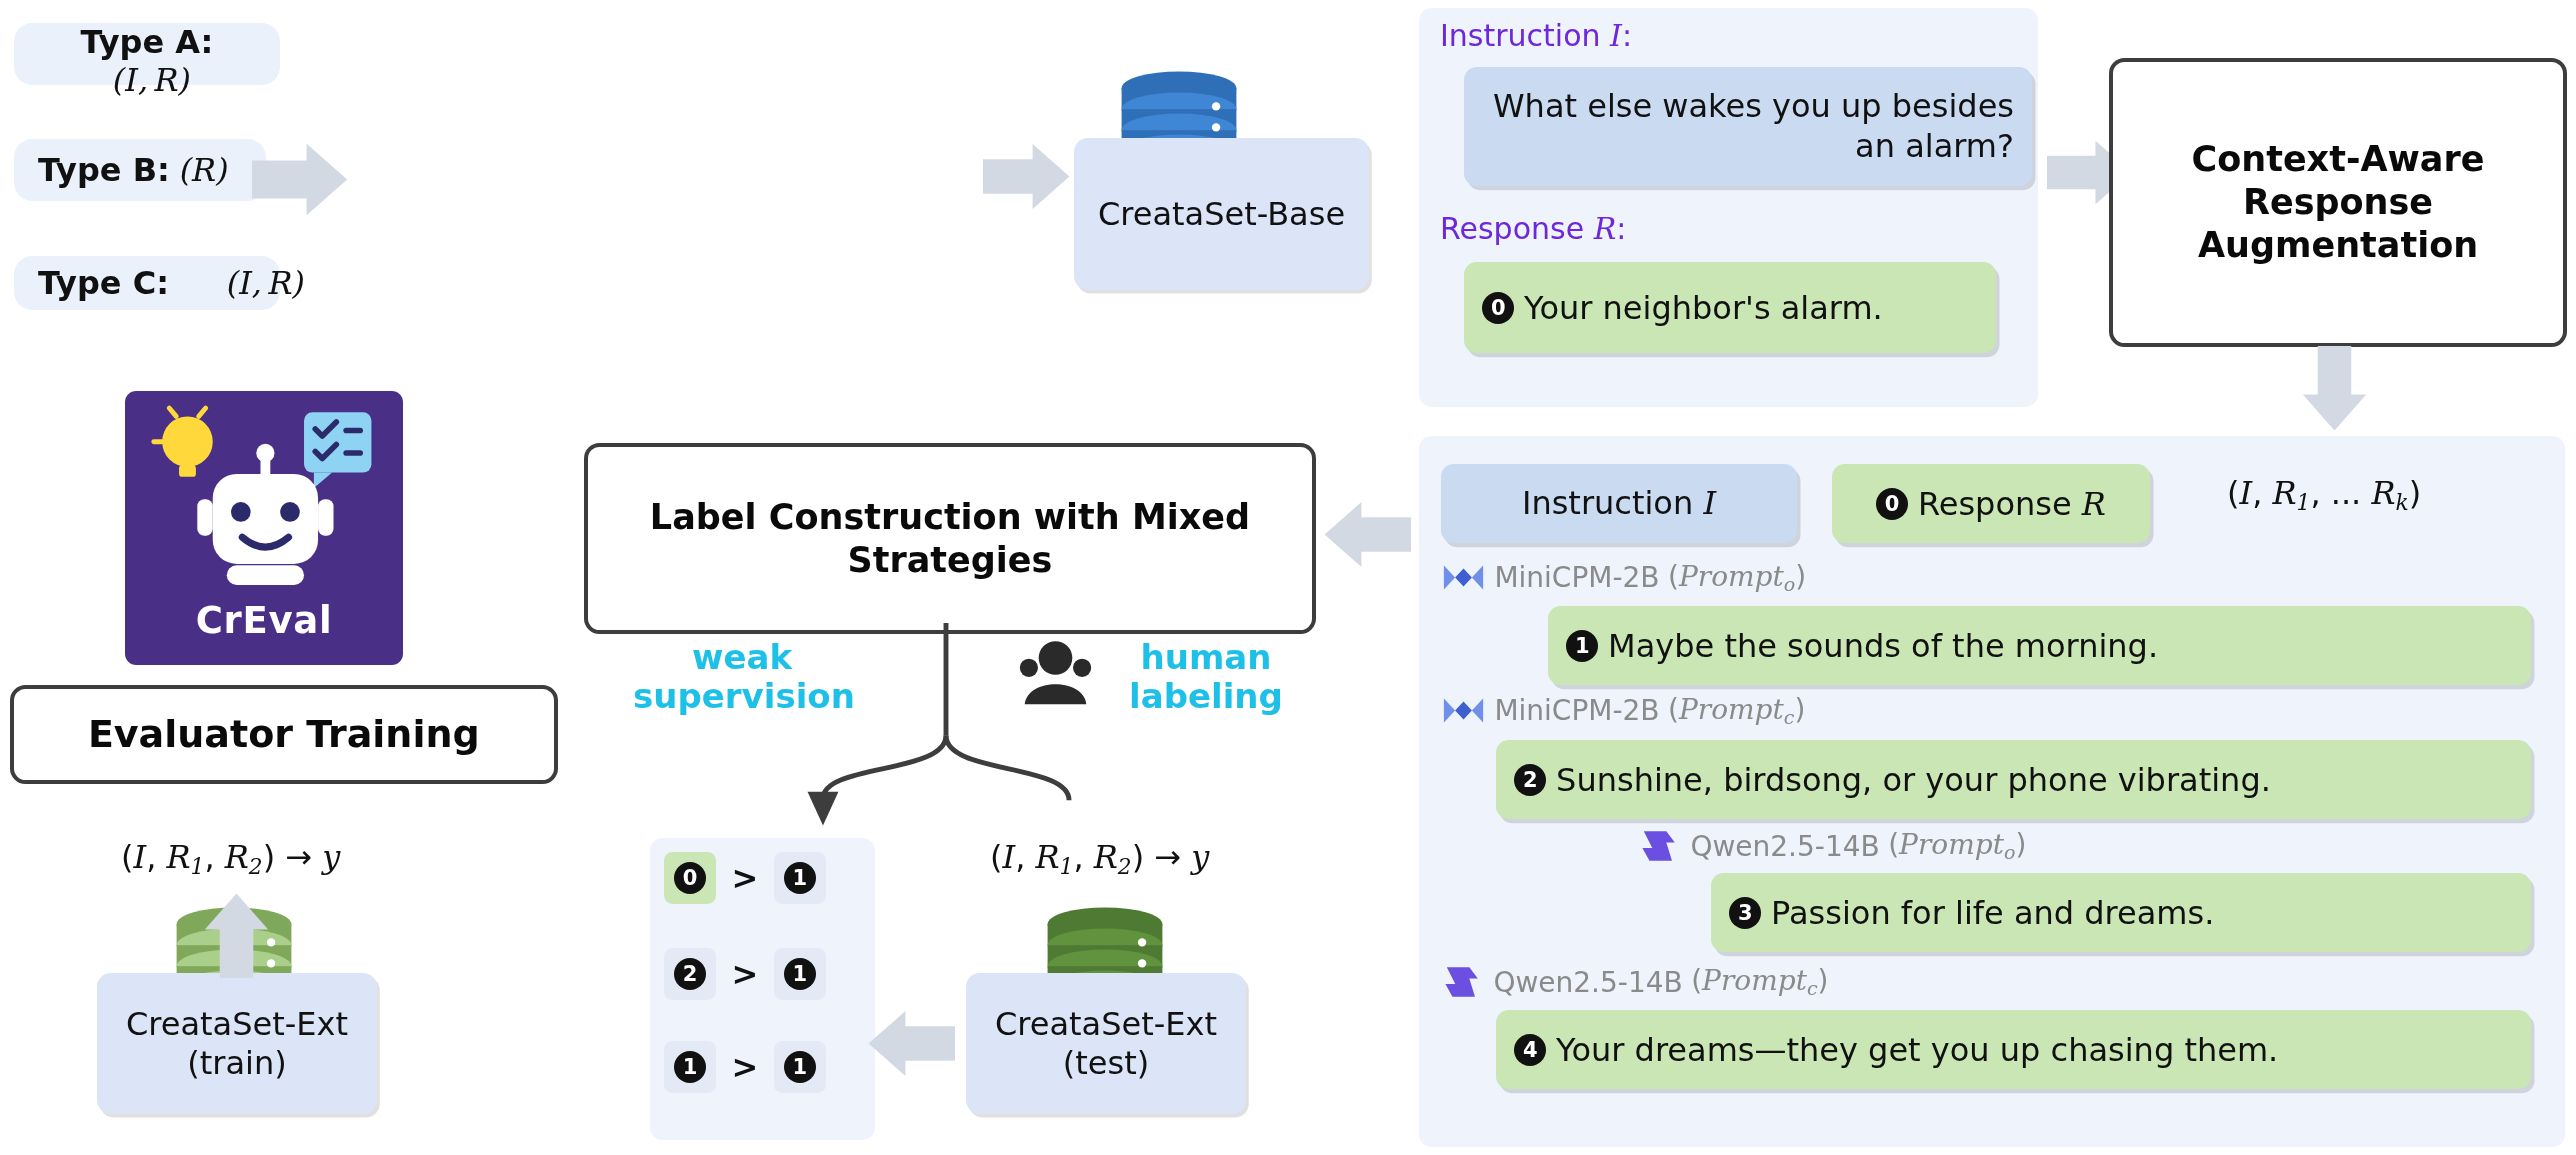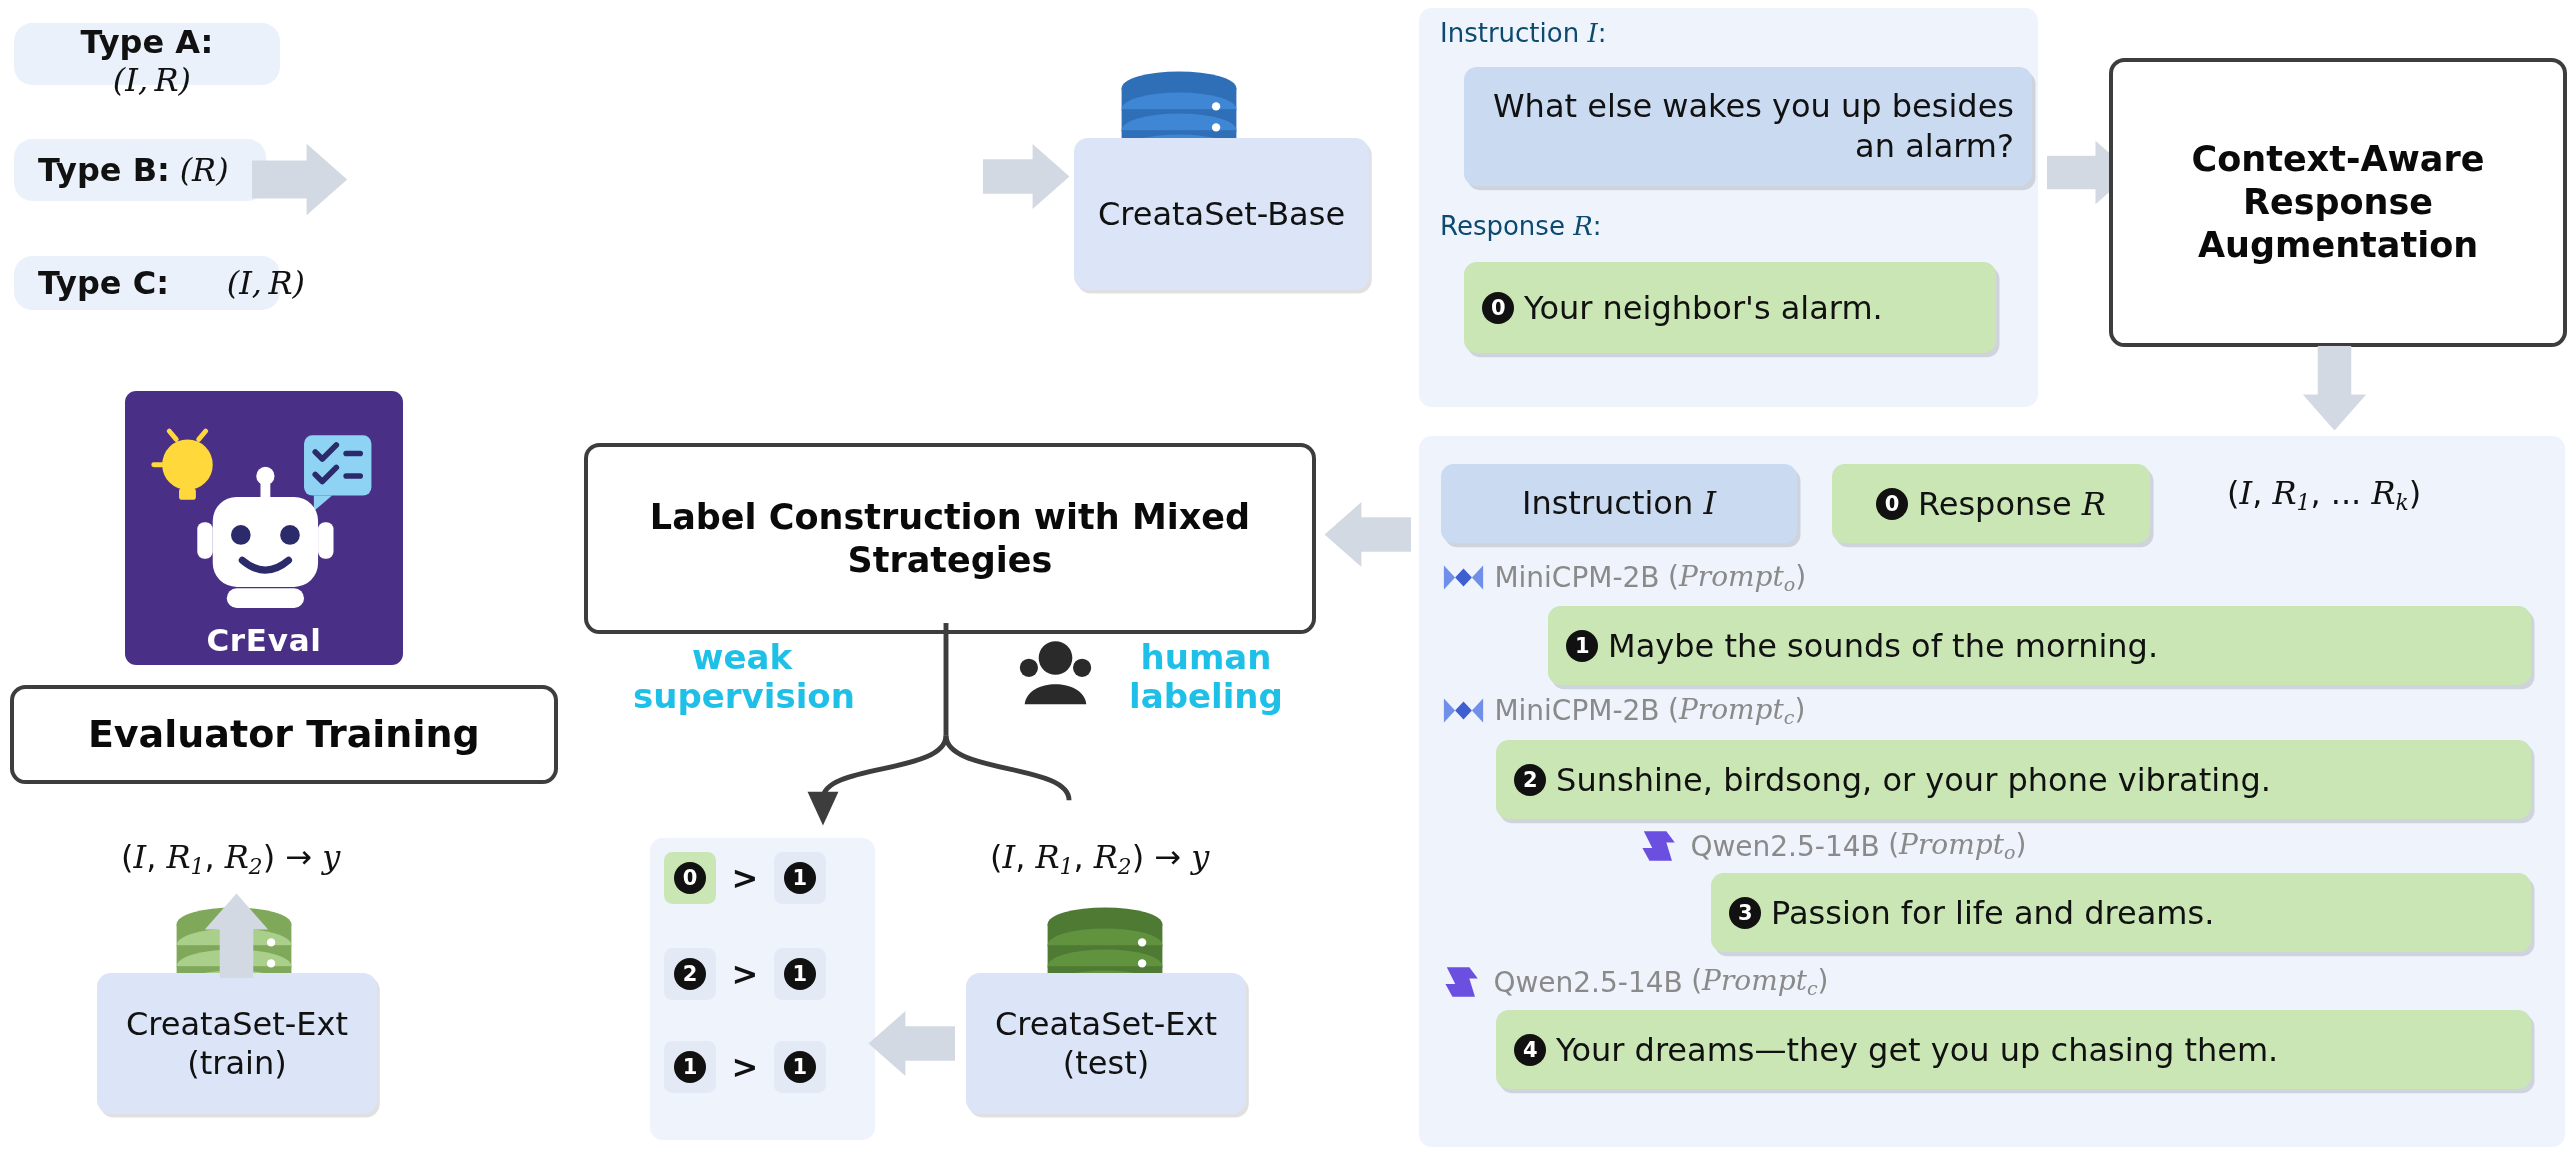--- a/index.html
+++ b/index.html
@@ -86,22 +86,22 @@
     border-radius: 12.7px;
     box-shadow: 3.5px 4.2px 0 rgba(0,0,0,0.13);
     display: flex;
     align-items: center;
     font-size: 32px;
     color: #111;
     padding: 5.6px 18.3px;
     white-space: nowrap;
   }
   .label-hd {
-    font-size: 26px;
-    color: #0c4a6e;
+    font-size: 30px;
+    color: #6d28d9;
     white-space: nowrap;
   }
 
   .numdot {
     display: inline-flex;
     align-items: center;
     justify-content: center;
     width: 32px;
     height: 32px;
     border-radius: 50%;
@@ -144,21 +144,21 @@
 
   .logo-box {
     background: #4a2f86;
     border-radius: 11.2px;
     display: flex;
     flex-direction: column;
     align-items: center;
     justify-content: flex-end;
     color: #fff;
   }
-  .logo-text { font-size: 31px; font-weight: 800; letter-spacing: 0.7px; margin-bottom: 7px; }
+  .logo-text { font-size: 37px; font-weight: 800; letter-spacing: 0.7px; margin-bottom: 23px; }
 
   .formula { font-size: 32px; white-space: nowrap; color:#111; }
 </style>
 </head>
 <body>
 
 <div id="canvas">
 
   <div class="abs type-pill" style="left:14px; top:22.5px; width:218px; height:62px;flex-direction:column;">
     <span>Type A:</span>

